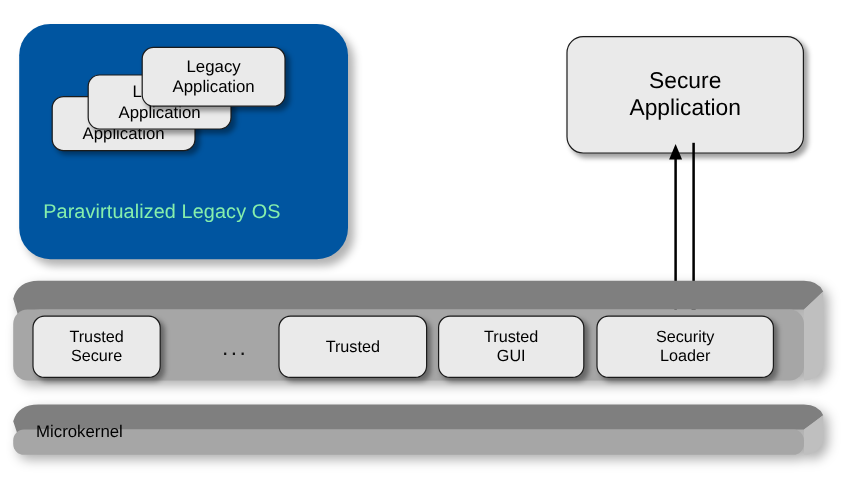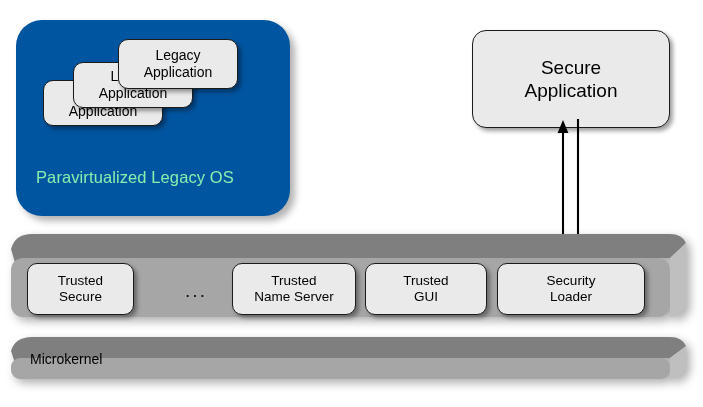--- a/index.html
+++ b/index.html
@@ -195,21 +195,20 @@
       <span>Trusted</span><br>
       <span>Secure</span>
     </span>
   </div>
 
   <div class="ellipsis">...</div>
 
   <div class="lbox svc svc-name">
     <span class="txt">
       <span>Trusted</span><br>
-      <span>Name Server</span>
     </span>
   </div>
 
   <div class="lbox svc svc-gui">
     <span class="txt">
       <span>Trusted</span><br>
       <span>GUI</span>
     </span>
   </div>
 

